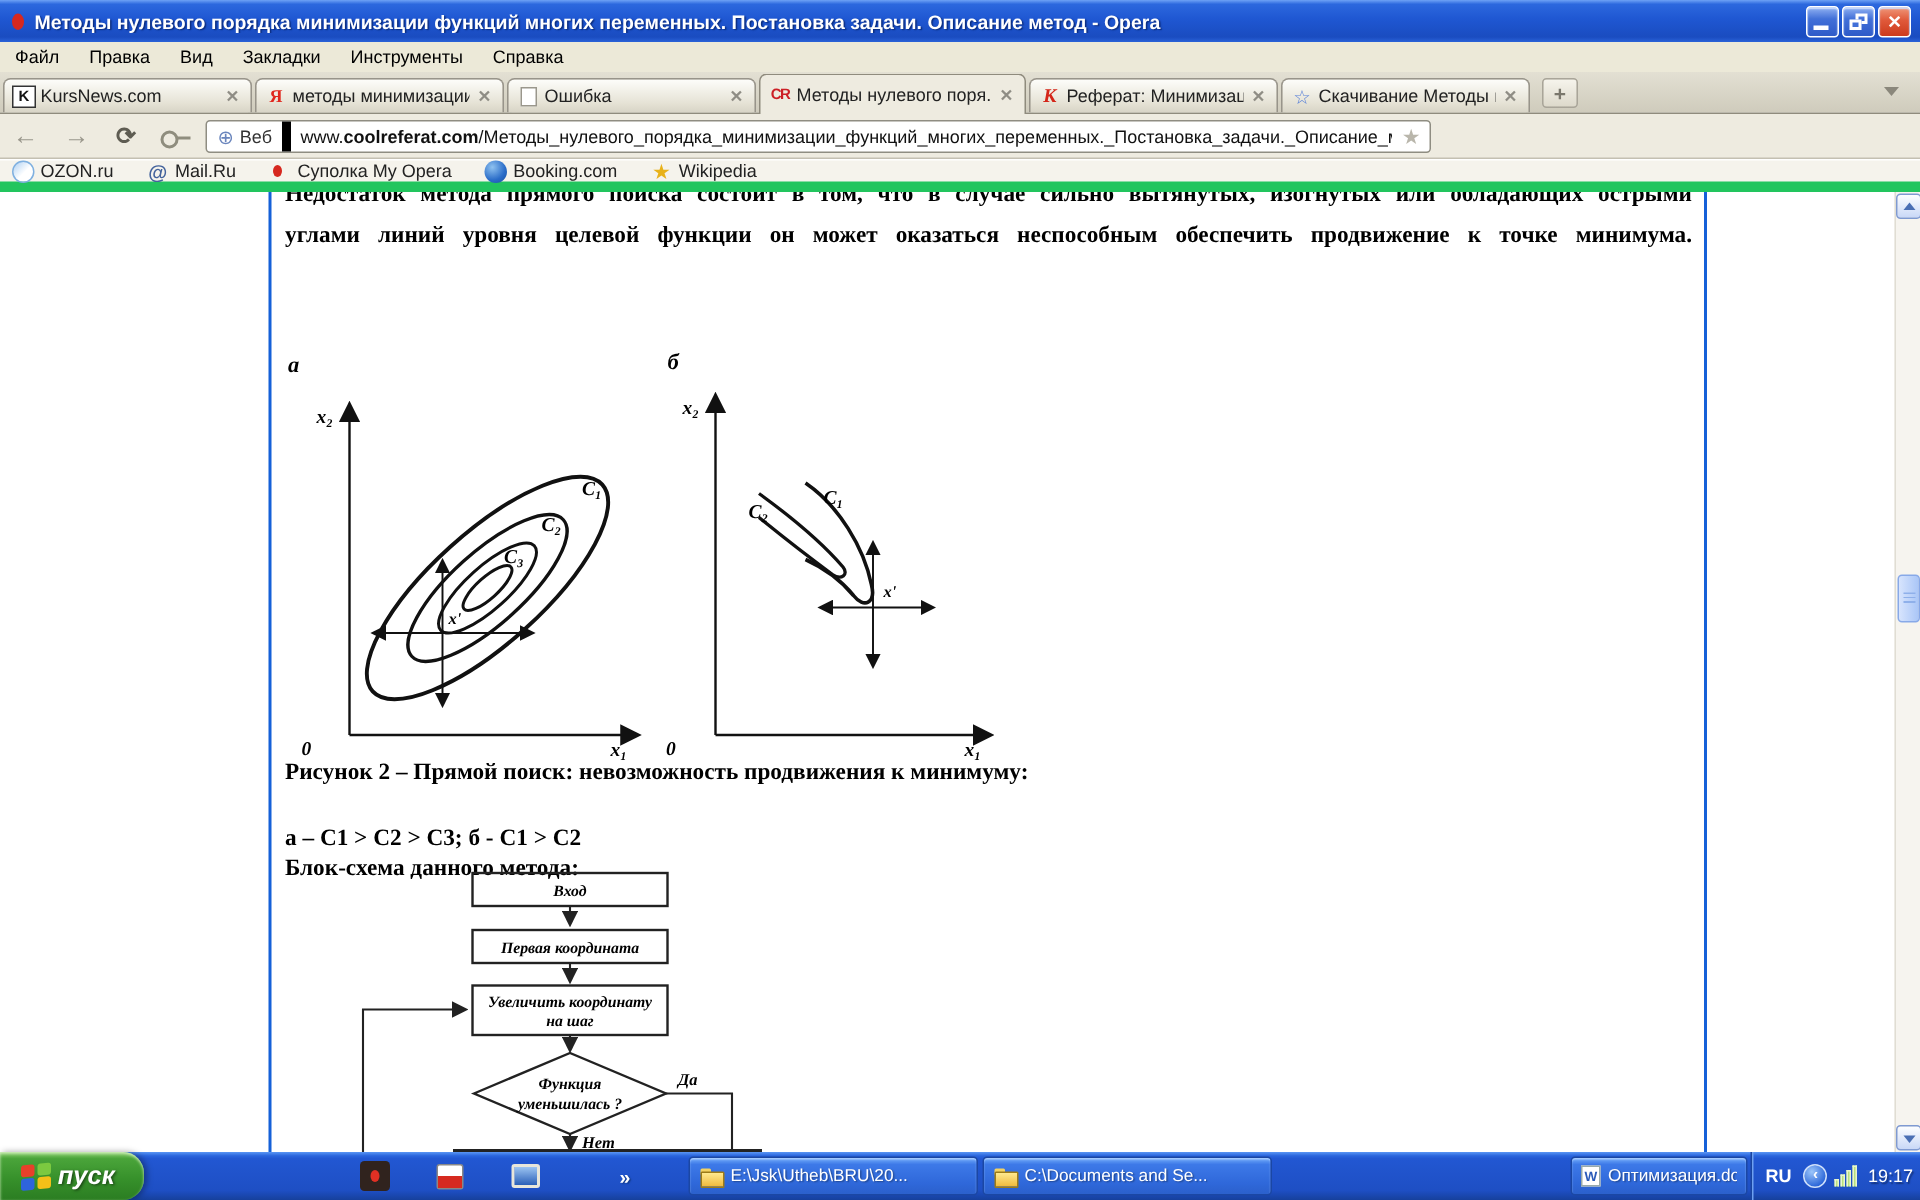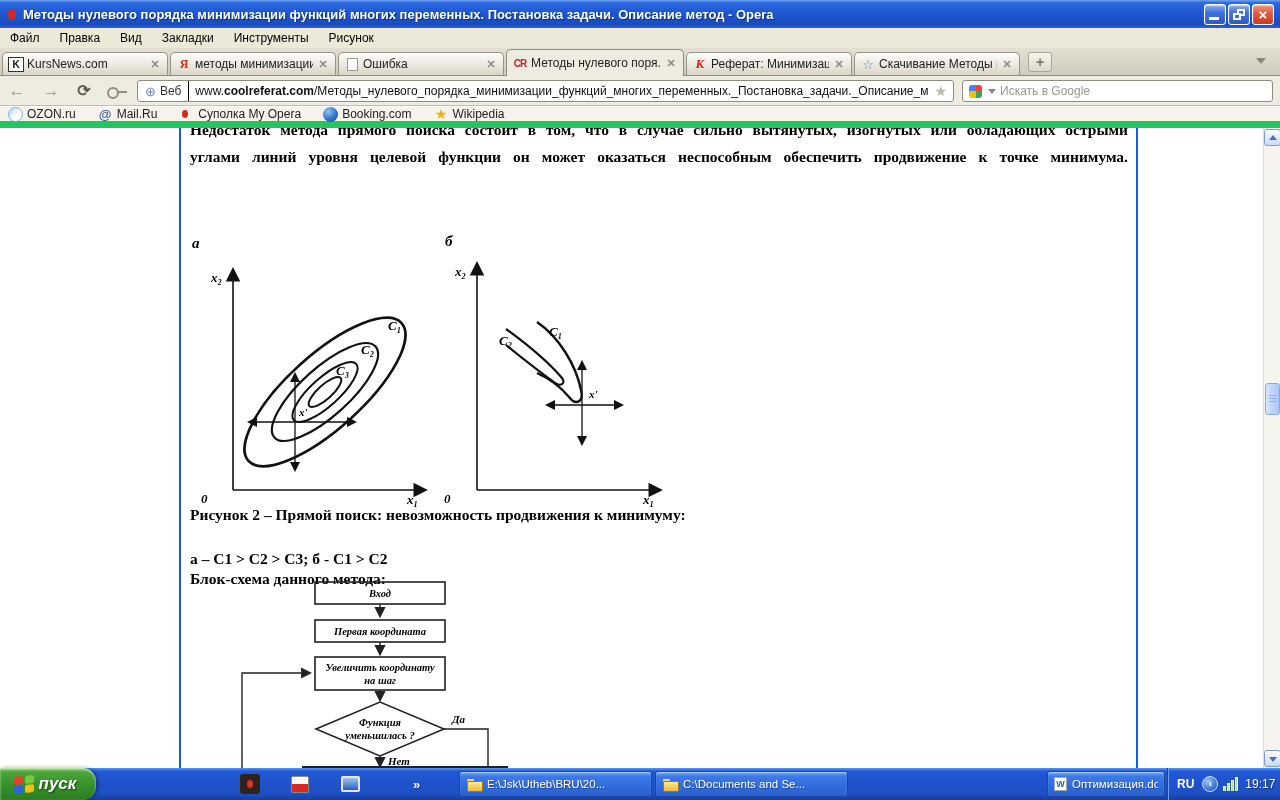--- a/index.html
+++ b/index.html
@@ -51,21 +51,21 @@
   .navbar { position:absolute; left:0; top:76px; width:1280px; height:30px; background:#eeebe0; border-bottom:1px solid #c4c0b2;
     display:flex; align-items:center; }
   .navico { flex:none; text-align:center; }
   .arr { font-size:17px; font-weight:bold; color:#9b988d; width:34px; }
   .reload { font-size:16px; font-weight:bold; color:#5e5c52; width:32px; }
   .keyico { width:32px; position:relative; height:16px; }
   .keyico::before { content:""; position:absolute; left:7px; top:4px; width:8px; height:8px; border:2px solid #8f8d7e; border-radius:50%; }
   .keyico::after { content:""; position:absolute; left:18px; top:8px; width:9px; height:2px; background:#8f8d7e; box-shadow:6px 2px 0 -1px #8f8d7e, 3px 2px 0 -1px #8f8d7e; }
   .addressbar { position:absolute; left:137px; top:4px; width:817px; height:22px; background:#fff; border:1px solid #8f8d82; border-radius:3px;
     display:flex; align-items:center; font-size:12px; }
-  .scheme { display:flex; align-items:center; padding:0 7px; border-right:1px solid #000000; color:#333; height:100%; }
+  .scheme { display:flex; align-items:center; padding:0 7px; border-right:6px solid #000000; color:#333; height:100%; }
   .globe { color:#6b86bd; font-size:13px; margin-right:4px; }
   .globe::before { content:"⊕"; }
   .urltext { flex:1; padding:0 6px; white-space:nowrap; overflow:hidden; color:#111; }
   .urltext .dom { font-weight:bold; }
   .urlstar { flex:none; color:#b9b6ab; font-size:14px; padding:0 6px; }
   .urlstar::before { content:"★"; }
   .searchbar { position:absolute; left:962px; top:4px; width:311px; height:22px; background:#fff; border:1px solid #8f8d82; border-radius:3px;
     display:flex; align-items:center; }
   .gicon { flex:none; width:13px; height:13px; margin-left:6px; border-radius:3px; overflow:hidden; display:grid; grid-template-columns:1fr 1fr; grid-template-rows:1fr 1fr; }
   .gicon i:nth-child(1){background:#4285f4;} .gicon i:nth-child(2){background:#ea4335;}
@@ -179,21 +179,21 @@
         </span>
     </span>
   </div>
 
   <div class="menubar">
     <span class="mitem">Файл</span>
     <span class="mitem">Правка</span>
     <span class="mitem">Вид</span>
     <span class="mitem">Закладки</span>
     <span class="mitem">Инструменты</span>
-    <span class="mitem">Рисунок</span>
+    <span class="mitem">Справка</span>
   </div>
 
   <div class="tabbar">
     <div class="tab">
       <span class="fav k">K</span>
       <span class="tlabel">KursNews.com</span>
       <span class="tclose">✕</span>
     </div>
     <div class="tab">
       <span class="fav ya">Я</span>
@@ -231,30 +231,20 @@
     <span class="navico arr">→</span>
     <span class="navico reload">⟳</span>
     <span class="navico keyico"></span>
     <div class="addressbar">
       <span class="scheme">
         <span class="globe"></span>
         <span>Веб</span>
       </span>
       <span class="urltext"><span>www.</span><span class="dom">coolreferat.com</span><span>/Методы_нулевого_порядка_минимизации_функций_многих_переменных._Постановка_задачи._Описание_метод</span></span>
       <span class="urlstar"></span>
-    </div>
-    <div class="searchbar">
-      <span class="gicon">
-          <i></i>
-          <i></i>
-          <i></i>
-          <i></i>
-        </span>
-      <span class="gcaret"></span>
-      <input type="text" placeholder="Искать в Google" style="">
     </div>
   </div>
 
   <div class="bookmarksbar">
     <span class="bm">
       <span class="bmicon ozon"></span>
       <span>OZON.ru</span>
     </span>
     <span class="bm">
       <span class="bmicon mail">@</span>

